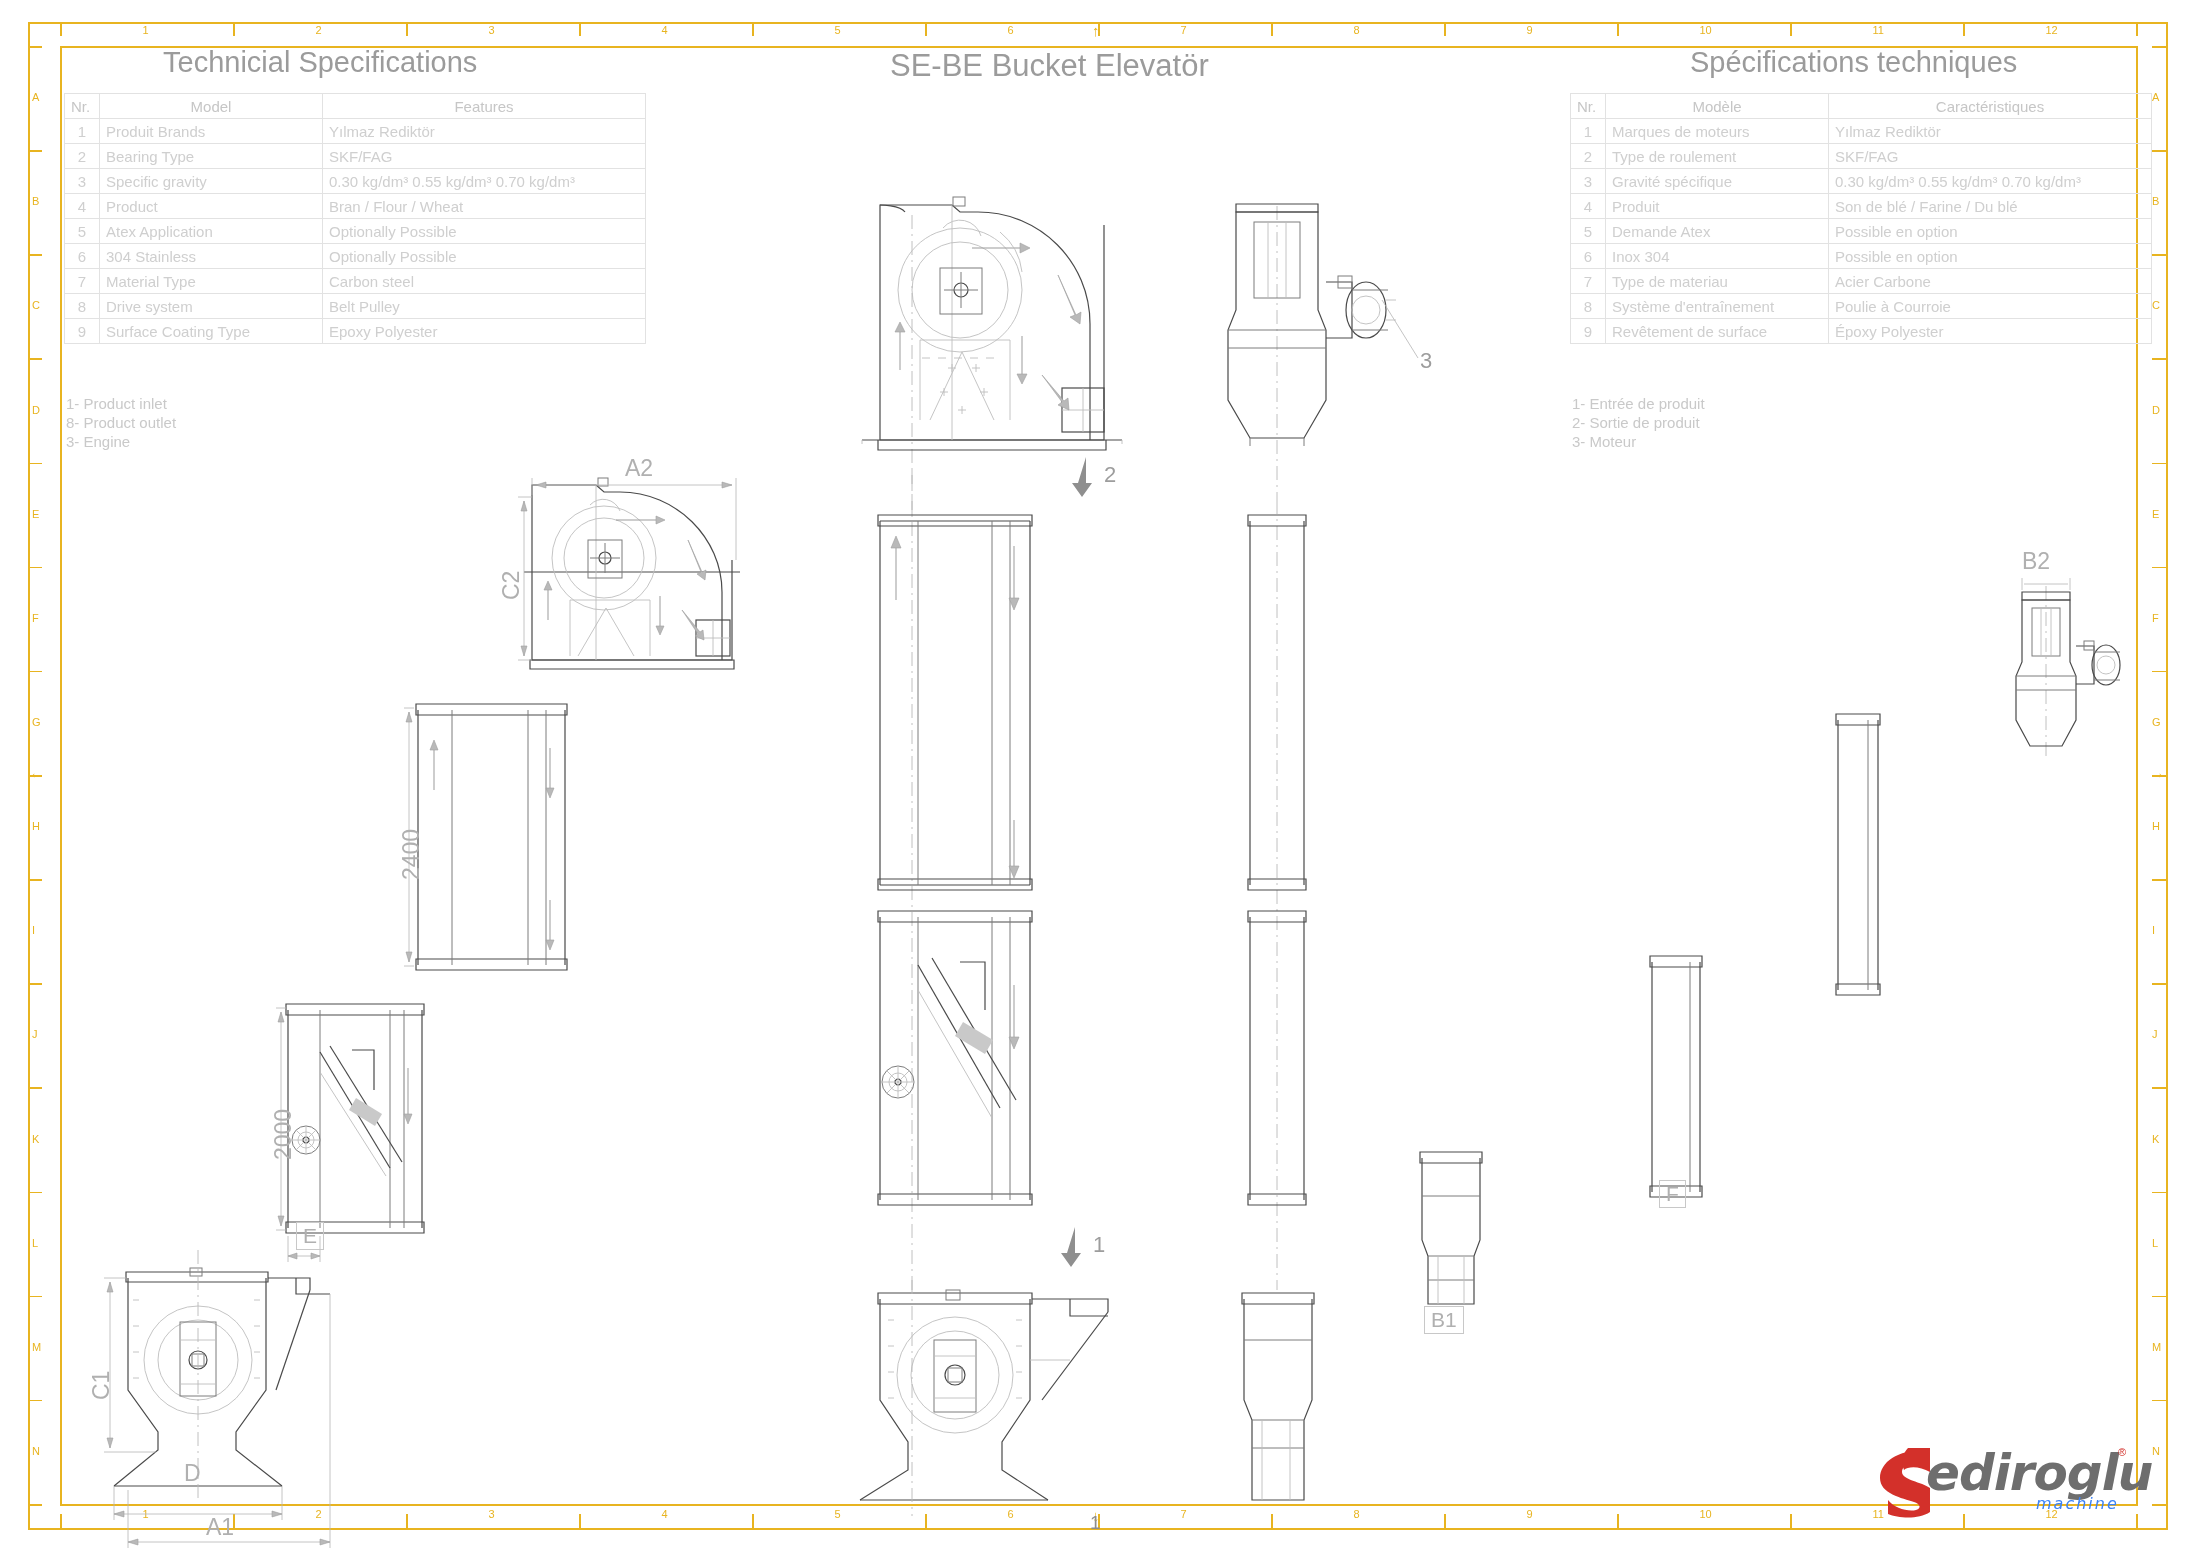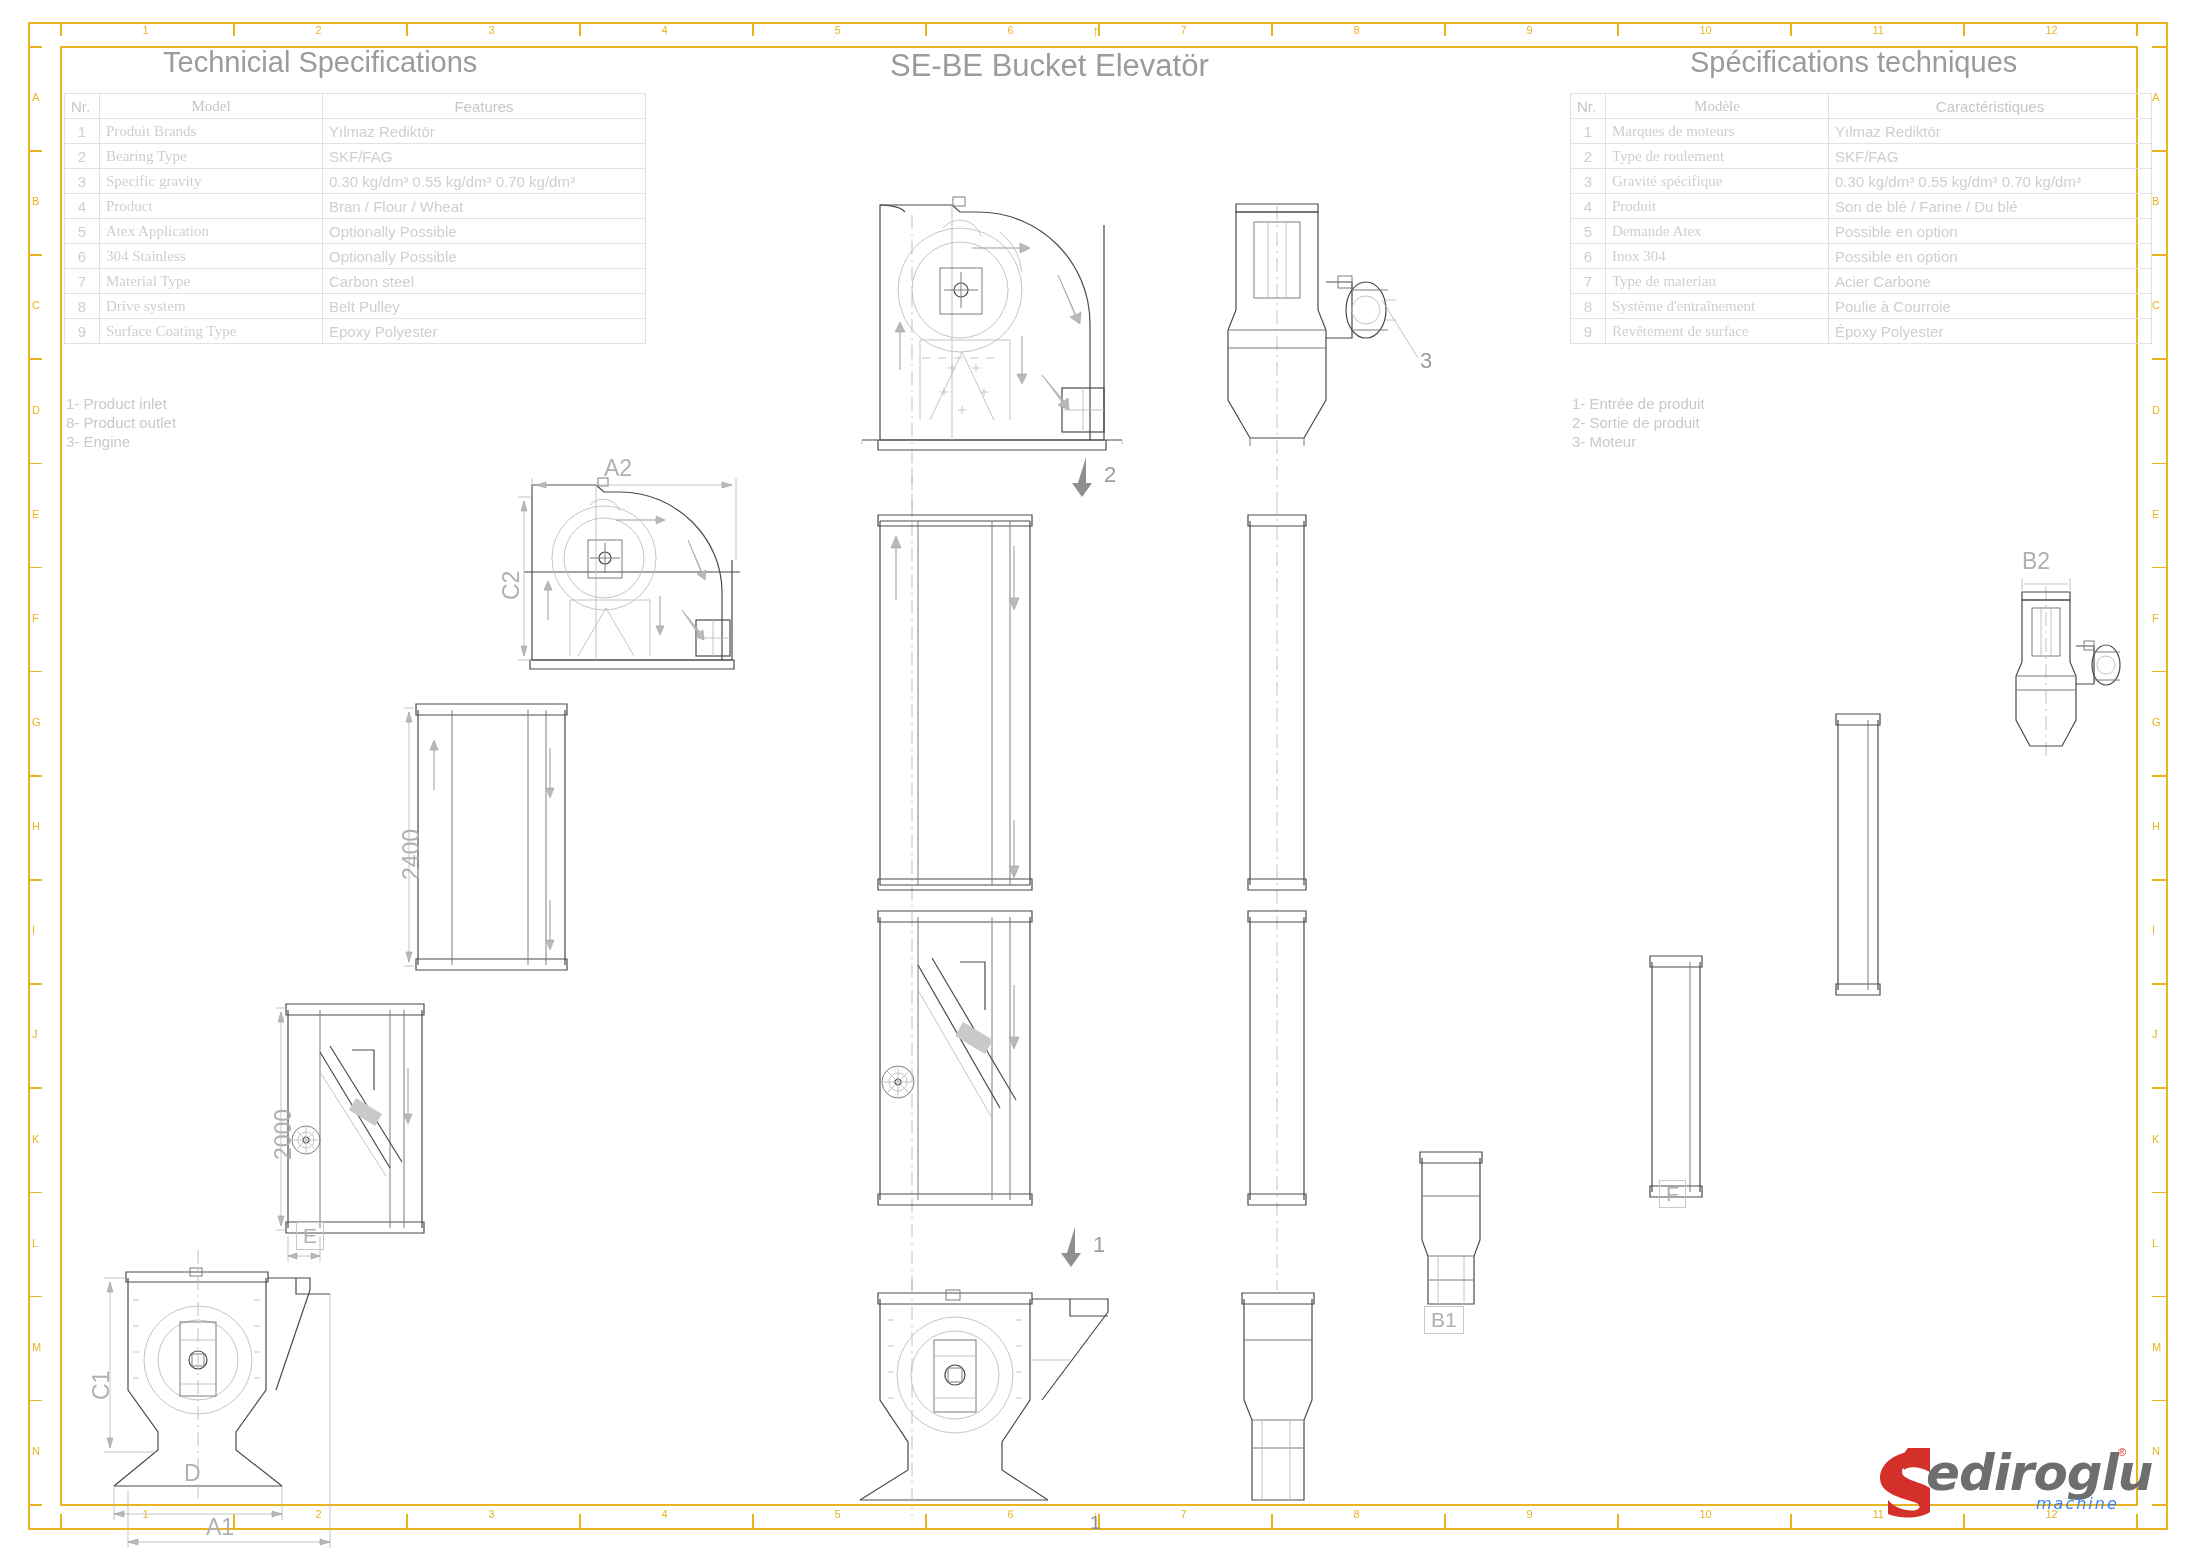--- a/index.html
+++ b/index.html
@@ -26,21 +26,21 @@
   .ruler-arrow{position:absolute;color:#e8b420;font-size:15px;line-height:1;}
 
   
   .panel-title{position:absolute;color:#9b9b9b;font-size:29px;white-space:nowrap;}
   .sheet-title{position:absolute;color:#9b9b9b;font-size:31px;white-space:nowrap;}
 
   table.spec{position:absolute;border-collapse:collapse;color:#cfcfcf;font-size:15px;}
   table.spec td{border:1px solid #e2e2e2;padding:2px 6px;height:20px;
                 white-space:nowrap;overflow:hidden;margin-top:40px;}
   table.spec td.nr{width:22px;text-align:center;color:#cfcfcf;}
-  table.spec td.model{width:210px;font-family:Liberation Serif, serif;}
+  table.spec td.model{width:210px;}
   table.spec td.feat{width:310px;}
   table.spec tr.hdr td{text-align:center;color:#c6c6c6;}
   table.spec tr.hdr td.nr{text-align:left;}
 
   .legend{position:absolute;color:#c9c9c9;font-size:15px;line-height:19px;white-space:nowrap;}
 
   .dim-label{position:absolute;color:#b0b0b0;font-size:23px;white-space:nowrap;}
   .dim-label.rot{transform-origin:left top;transform:rotate(-90deg);}
   .dim-label.boxed{border:1px solid #c8c8c8;padding:1px 6px;font-size:21px;}
 
@@ -598,21 +598,21 @@
       <path class="lnf" d="M1438 1256 v48 M1464 1256 v48"></path>
       <path class="ln2" d="M1422 1196 L1480 1196"></path>
     </g>
 
     <g>
       <path class="arwdk" d="M1086 457 l0 26 l6 0 l-10 14 l-10 -14 l6 0 z"></path>
       <path class="arwdk" d="M1075 1227 l0 26 l6 0 l-10 14 l-10 -14 l6 0 z"></path>
     </g>
   </svg>
 
-  <div class="dim-label" style="left:604px;top:455px;text-align:center;">A2</div>
+  <div class="dim-label" style="left:625px;top:455px;text-align:center;">A2</div>
   <div class="dim-label rot" style="left:498px;top:600px;">C2</div>
   <div class="dim-label rot" style="left:398px;top:880px;">2400</div>
   <div class="dim-label rot" style="left:270px;top:1160px;">2000</div>
   <div class="dim-label boxed" style="left:296px;top:1222px;">E</div>
   <div class="dim-label rot" style="left:88px;top:1400px;">C1</div>
   <div class="dim-label" style="left:184px;top:1460px;">D</div>
   <div class="dim-label" style="left:206px;top:1486px;margin-top:28px;">A1</div>
   <div class="dim-label boxed" style="left:1659px;top:1180px;">F</div>
   <div class="dim-label boxed" style="left:1424px;top:1306px;">B1</div>
   <div class="dim-label" style="left:2022px;top:548px;">B2</div>

